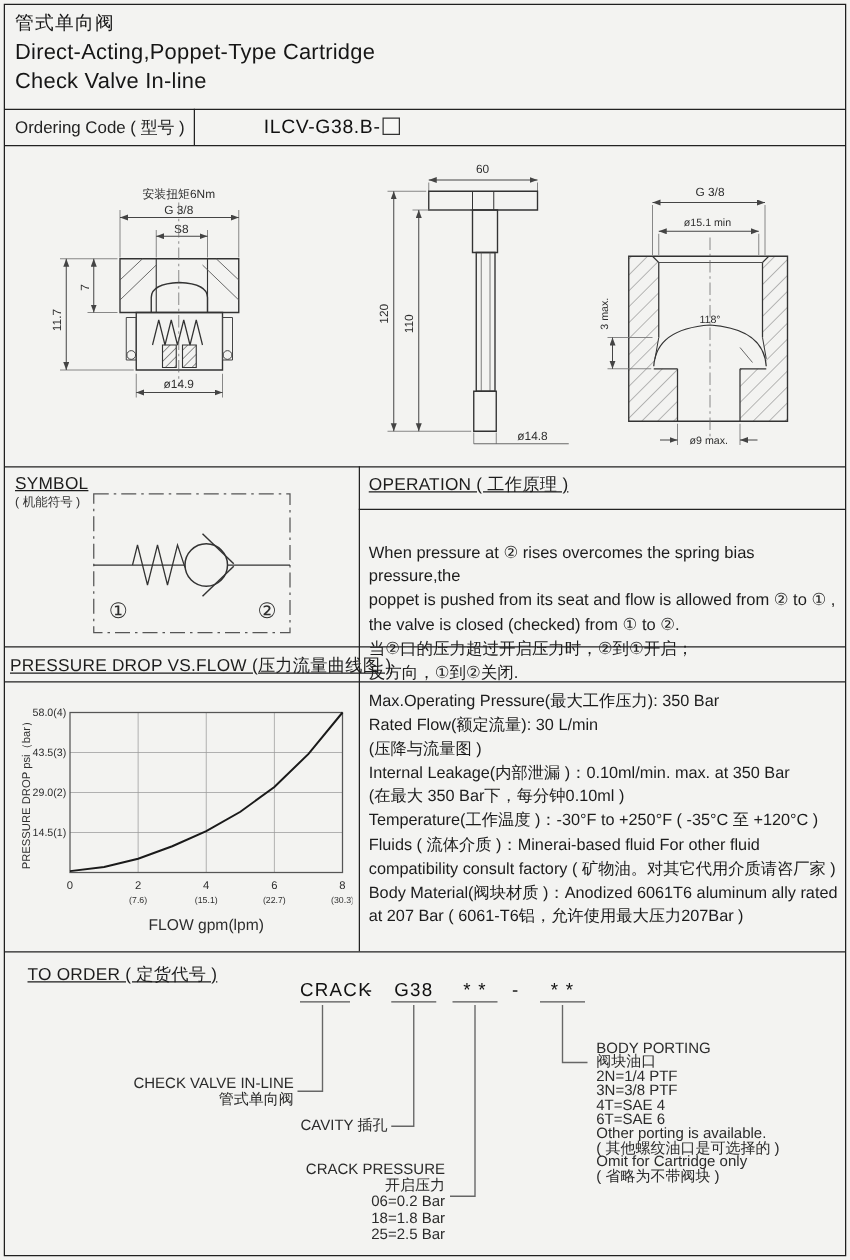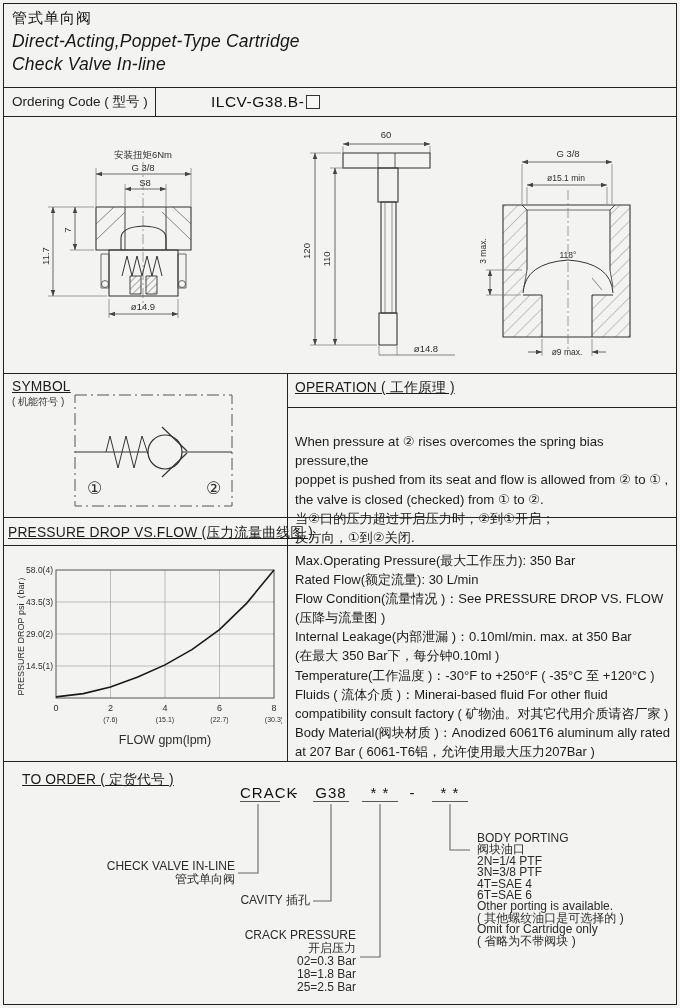--- a/index.html
+++ b/index.html
@@ -3,21 +3,21 @@
 <meta charset="utf-8">
 <style>
   html,body{margin:0;padding:0;background:#d8d8d6;}
   .page{position:relative;width:680px;height:1008px;background:#f3f3f1;
         font-family:"Liberation Sans","DejaVu Sans",sans-serif;color:#222;overflow:hidden;}
   .frame{position:absolute;inset:3px;border:1.6px solid #1f1f1f;pointer-events:none;}
   .abs{position:absolute;}
   .rule{position:absolute;left:4px;right:4px;height:0;border-top:1.3px solid #222;}
   .vline{position:absolute;width:0;border-left:1.3px solid #222;}
   .title-zh{font-size:15px;letter-spacing:1px;color:#161616;}
-  .title-en{font-size:17.5px;font-weight:500;color:#161616;letter-spacing:.2px;font-style:italic;}
+  .title-en{font-size:17.5px;font-weight:500;color:#161616;letter-spacing:.2px;}
   .sec-title{font-size:13.8px;color:#1d1d1d;letter-spacing:.2px;text-decoration:underline;}
   .small-sub{font-size:10px;color:#333;}
   .code-line{font-size:15.5px;color:#111;letter-spacing:.5px;}
   .blank-box{display:inline-block;width:12px;height:12px;border:1.2px solid #333;
              vertical-align:-2px;margin-left:2px;background:#f7f7f5;}
   .op-text{font-size:13.2px;line-height:19.2px;color:#1c1c1c;}
   .spec-text{font-size:13px;line-height:19.1px;color:#1c1c1c;}
   .tree-label{font-size:12px;line-height:12.6px;color:#2b2b2b;}
   .tree-label-r{text-align:right;}
   .code-part{position:absolute;top:784px;font-size:15px;color:#111;text-align:center;
@@ -251,21 +251,20 @@
         <text x="262" y="159" font-size="9">8</text>
         <text x="262" y="170" font-size="7" fill="#444">(30.3)</text>
       </g>
     <text transform="rotate(-90 12 82)" x="12" y="82" font-size="9" text-anchor="middle">PRESSURE DROP psi（bar）</text>
     <text x="153" y="192" font-size="12.5" text-anchor="middle">FLOW gpm(lpm)</text>
   </svg>
 
   <div class="abs spec-text" style="left:295px;top:551px;width:378px;">
     <div>Max.Operating Pressure(最大工作压力): 350 Bar</div>
     <div>Rated Flow(额定流量): 30 L/min</div>
-    <div>Flow Condition(流量情况 )：See PRESSURE DROP VS. FLOW</div>
     <div>(压降与流量图 )</div>
     <div>Internal Leakage(内部泄漏 )：0.10ml/min. max. at 350 Bar</div>
     <div>(在最大 350 Bar下，每分钟0.10ml )</div>
     <div>Temperature(工作温度 )：-30°F to +250°F  ( -35°C 至 +120°C )</div>
     <div>Fluids ( 流体介质 )：Minerai-based fluid For other  fluid</div>
     <div>compatibility consult  factory   ( 矿物油。对其它代用介质请咨厂家 )</div>
     <div>Body Material(阀块材质 )：Anodized 6061T6 aluminum ally rated</div>
     <div>at 207 Bar ( 6061-T6铝，允许使用最大压力207Bar )</div>
   </div>
 
@@ -289,21 +288,21 @@
   <div class="abs tree-label tree-label-r" style="left:60px;top:860px;width:175px;">
     <div>CHECK VALVE IN-LINE</div>
     <div>管式单向阀</div>
   </div>
 
   <div class="abs tree-label tree-label-r" style="left:150px;top:894px;width:160px;">CAVITY  插孔</div>
 
   <div class="abs tree-label tree-label-r" style="left:180px;top:929px;width:176px;line-height:12.9px;">
     <div>CRACK PRESSURE</div>
     <div>开启压力</div>
-    <div>02=0.3 Bar</div>
+    <div>06=0.2 Bar</div>
     <div>18=1.8 Bar</div>
     <div>25=2.5 Bar</div>
   </div>
 
   <div class="abs tree-label" style="left:477px;top:833px;width:195px;line-height:11.4px;">
     <div>BODY PORTING</div>
     <div>阀块油口</div>
     <div>2N=1/4  PTF</div>
     <div>3N=3/8  PTF</div>
     <div>4T=SAE  4</div>

